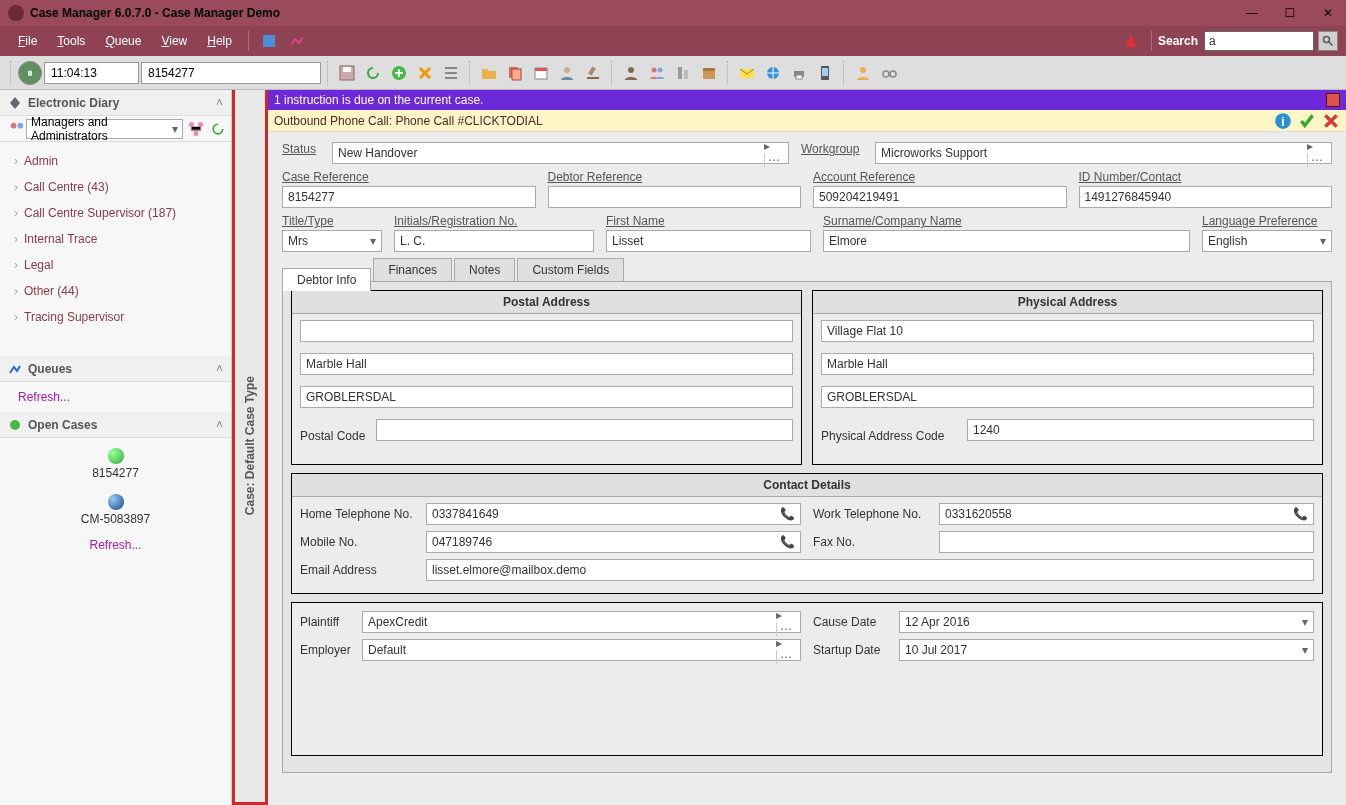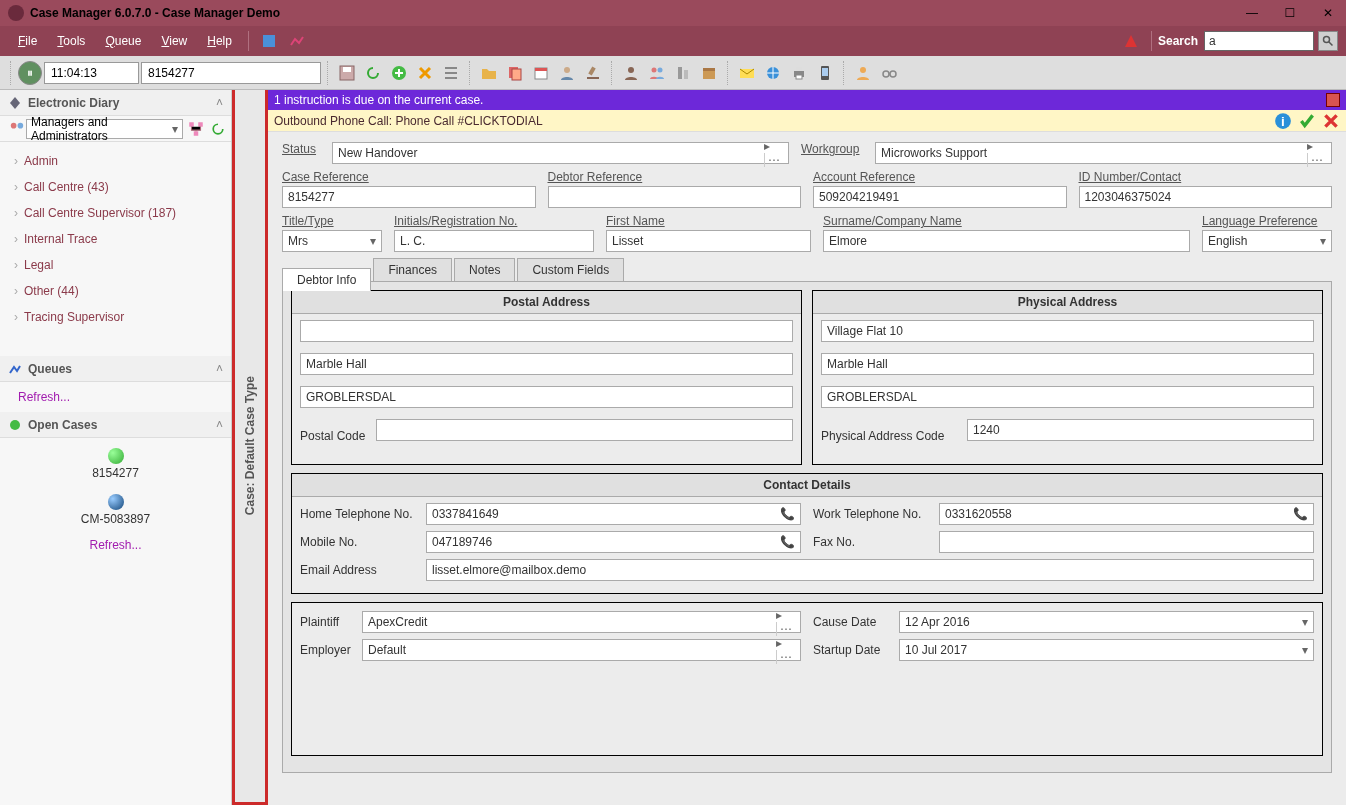--- a/index.html
+++ b/index.html
@@ -426,21 +426,21 @@
         </div>
         <div class="field" style="flex:1">
           <span class="flabel">Account Reference</span>
           <div class="input">
               <span>509204219491</span>
             </div>
         </div>
         <div class="field" style="flex:1">
           <span class="flabel">ID Number/Contact</span>
           <div class="input">
-              <span>1203046375024</span>
+              <span>1491276845940</span>
             </div>
         </div>
       </div>
 
       <div class="row">
         <div class="field" style="flex:0 0 100px">
           <span class="flabel">Title/Type</span>
           <div class="input sel">
               <span>Mrs</span>
               <span class="arrow">▾</span>

